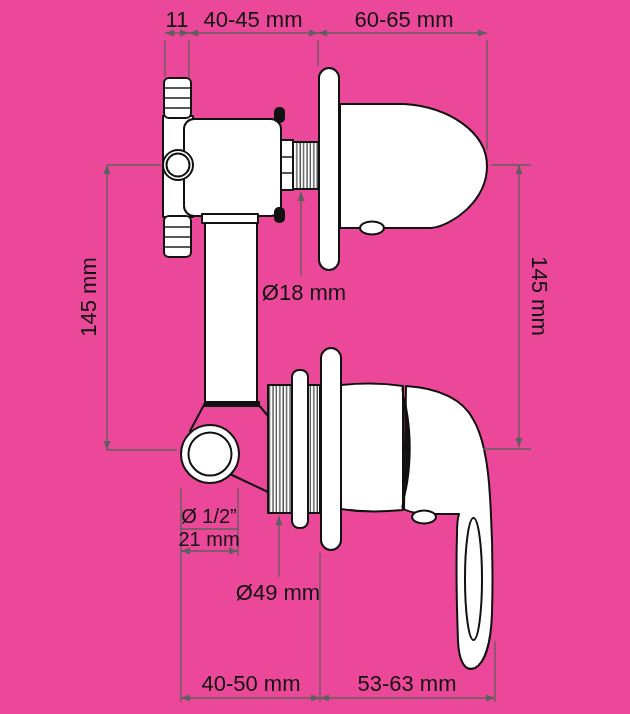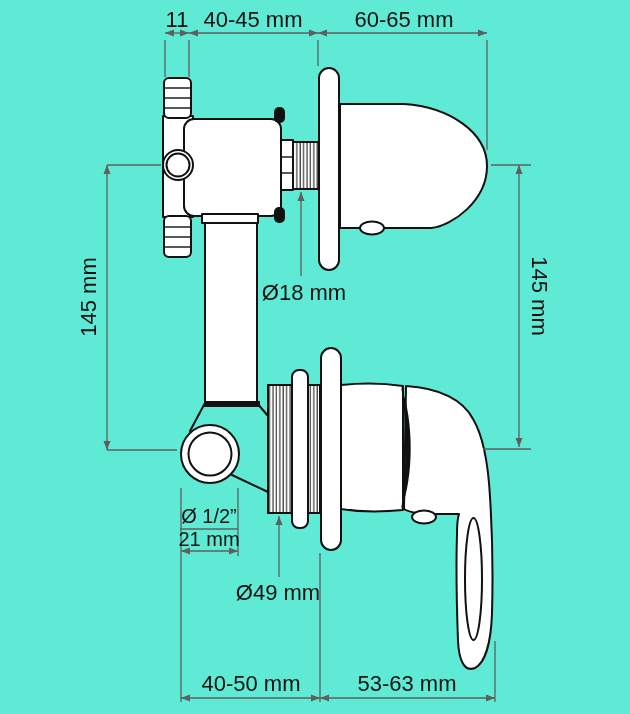--- a/index.html
+++ b/index.html
@@ -1,17 +1,17 @@
 <!DOCTYPE html>
 <html><head>
 <meta charset="utf-8">
 <style>
   html,body{margin:0;padding:0;background:#ffffff;}
   .page{
-    width:630px;height:714px;background:#5eead4;position:relative;overflow:hidden;
+    width:630px;height:714px;background:#ec4899;position:relative;overflow:hidden;
     font-family:"Liberation Sans", sans-serif;
   }
   svg{display:block;}
   
   .ln{stroke:#111111;stroke-width:2;fill:none;stroke-linejoin:round;stroke-linecap:round;}
   .thin{stroke:#111111;stroke-width:1.4;fill:none;}
   .fw{fill:#ffffff;stroke:#111111;stroke-width:2;stroke-linejoin:round;}
   .blk{fill:#111111;stroke:none;}
   
   .dim{stroke:#5f5f5f;stroke-width:1.3;fill:none;}

